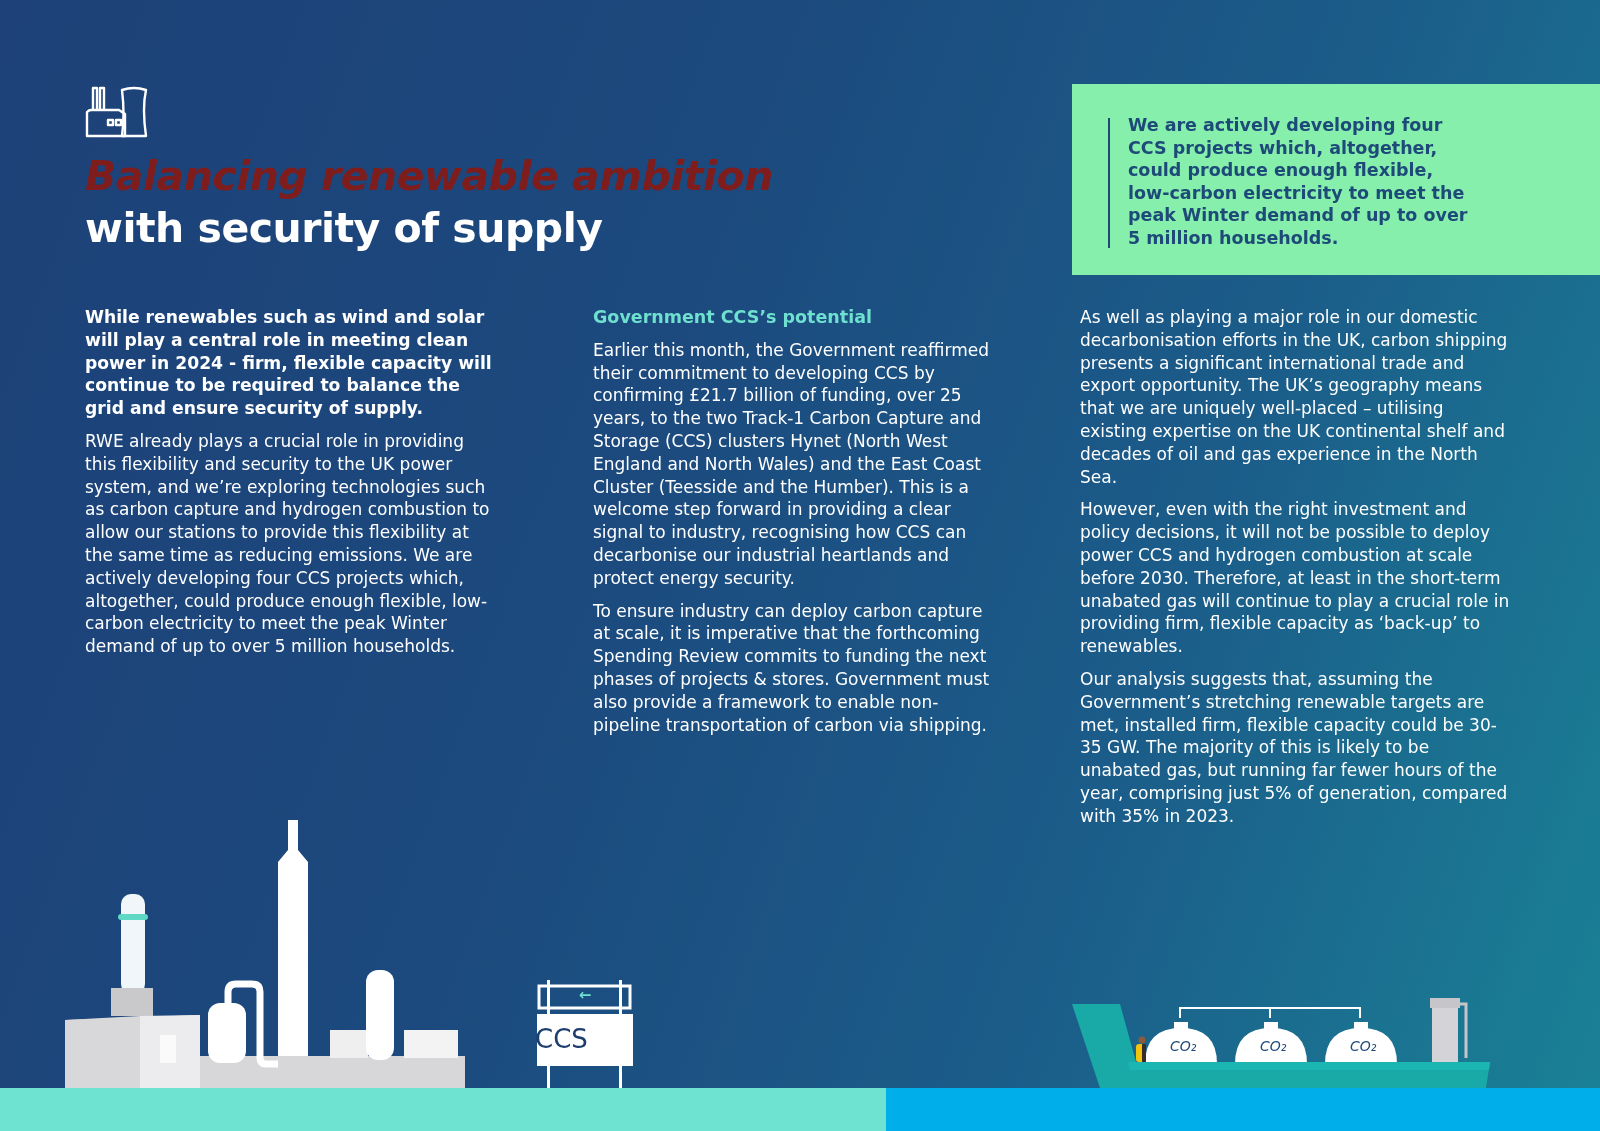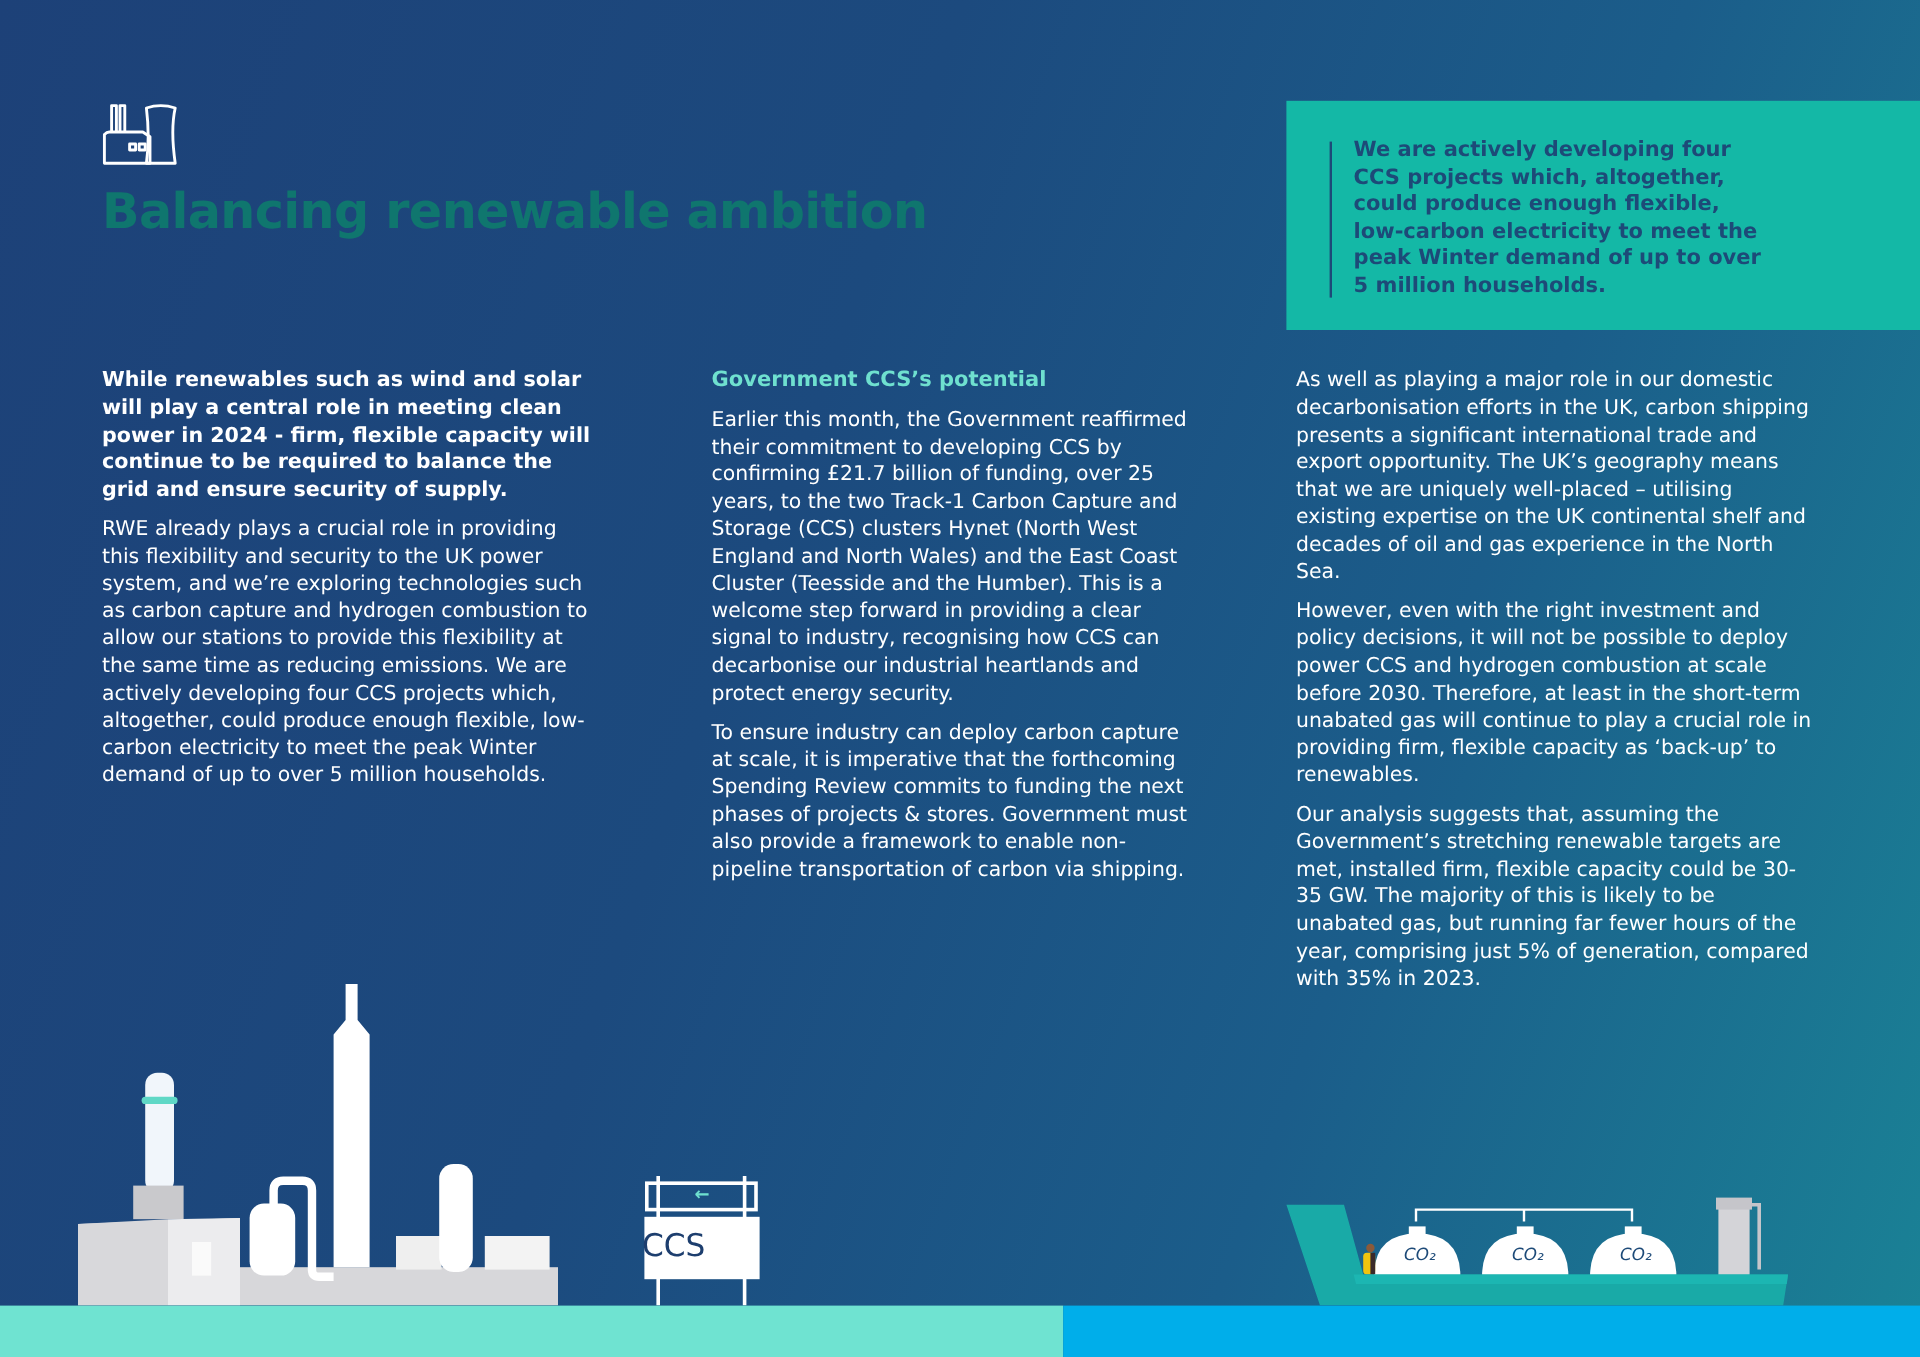--- a/index.html
+++ b/index.html
@@ -26,28 +26,28 @@
     }
     .title {
       position: absolute;
       left: 85px; top: 150px;
       margin: 0;
       font-weight: bold;
       font-size: 41px;
       line-height: 52px;
       letter-spacing: -0.5px;
     }
-    .title .t1 { color: #0f766e; display: block; }
+    .title .t1 { color: #7f1d1d; display: block; font-style: italic; }
     .title .t2 { color: #ffffff; display: block; }
 
     .callout {
       position: absolute;
       left: 1072px; top: 84px;
       width: 528px; height: 191px;
-      background: #14b8a6;
+      background: #86efac;
     }
     .callout .bar {
       position: absolute;
       left: 36px; top: 34px;
       width: 2px; height: 130px;
       background: #1d4a78;
     }
     .callout .quote {
       position: absolute;
       left: 56px; top: 30px;
@@ -119,20 +119,21 @@
   <svg class="header-icon" viewBox="0 0 64 52" fill="none" stroke="#ffffff" stroke-width="2.4" stroke-linejoin="round">
     <path d="M8 24 V2 h4 V24 M15 24 V2 h4 V24"></path>
     <path d="M37 4 q12 -4 24 0 q-4 18 0 46 H37 q3 -22 0 -46 Z"></path>
     <path d="M2 50 V26 q2 -2 4 -2 h28 l6 4 V50 Z"></path>
     <rect x="23" y="34" width="5" height="5"></rect>
     <rect x="31" y="34" width="5" height="5"></rect>
   </svg>
 
   <h1 class="title">
     <span class="t1">Balancing renewable ambition</span>
+    <span class="t2">with security of supply</span>
   </h1>
 
   <div class="callout">
     <div class="bar"></div>
     <p class="quote">We are actively developing four CCS projects which, altogether, could produce enough flexible, low-carbon electricity to meet the peak Winter demand of up to over 5 million households.</p>
   </div>
 
   <div class="col col1">
     <p class="lead">While renewables such as wind and solar will play a central role in meeting clean power in 2024 - firm, flexible capacity will continue to be required to balance the grid and ensure security of supply.</p>
     <p>RWE already plays a crucial role in providing this flexibility and security to the UK power system, and we’re exploring technologies such as carbon capture and hydrogen combustion to allow our stations to provide this flexibility at the same time as reducing emissions. We are actively developing four CCS projects which, altogether, could produce enough flexible, low-carbon electricity to meet the peak Winter demand of up to over 5 million households.</p>

